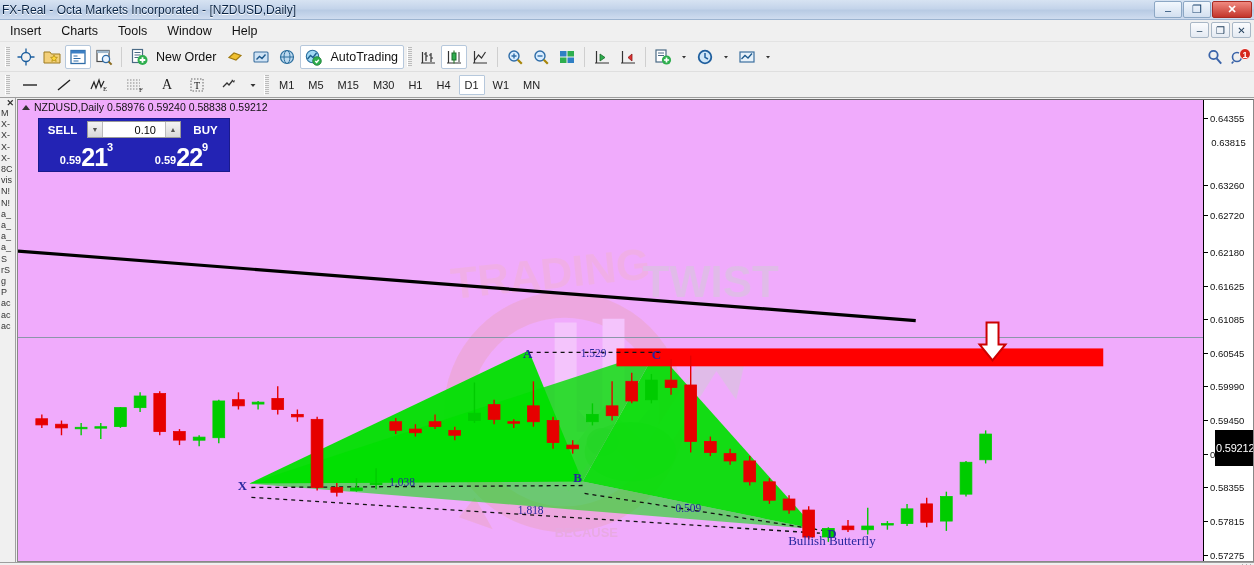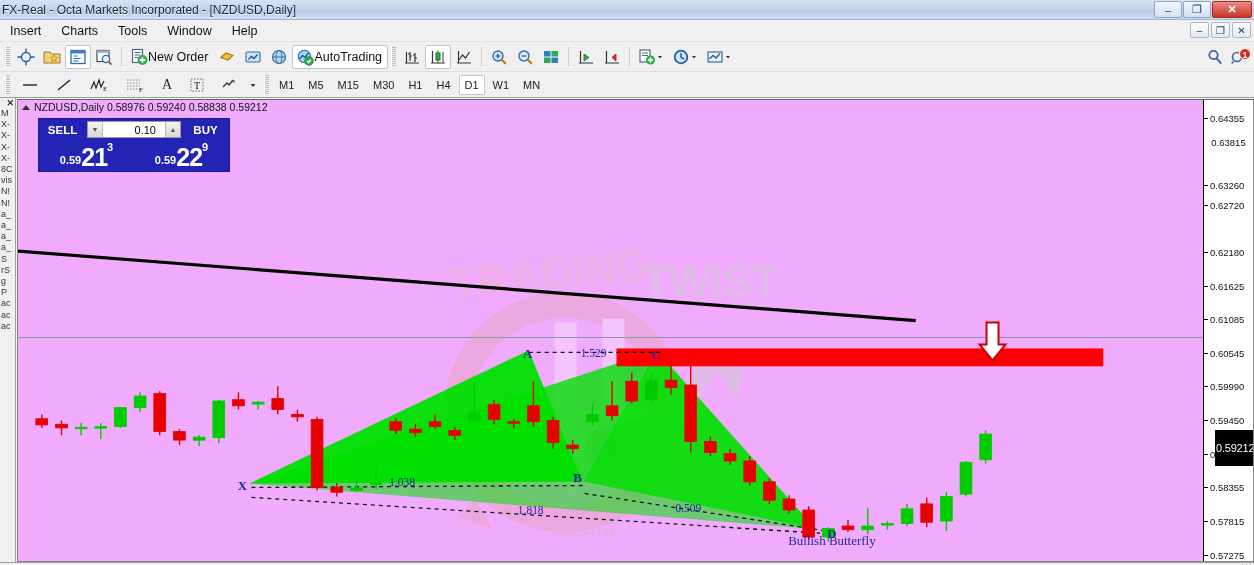--- a/index.html
+++ b/index.html
@@ -54,21 +54,21 @@
   
   .toolbar{
     height:30px; background:#f0f0f0; display:flex; align-items:center;
     border-bottom:1px solid #dfdfdf; position:relative; padding-left:2px;
   }
   .grip{ width:5px;height:20px; margin:0 3px;
     background:repeating-linear-gradient(to bottom,#bcbcbc 0 1px,transparent 1px 2px);
     border-left:1px solid #fff; }
   .tb-sep{ width:1px;height:20px;background:#cfcfcf;margin:0 4px; }
   .tb-btn{
-    height:24px; min-width:24px; display:flex; align-items:center; gap:0;
+    height:24px; min-width:24px; display:flex; align-items:center; gap:8px;
     padding:0 3px; border:1px solid transparent; border-radius:2px; cursor:default;
   }
   .tb-btn.framed{ border:1px solid #b6c8dc; background:#ffffff; }
   .tb-label{ font-size:12.5px; color:#111; white-space:nowrap; padding-right:2px; }
   .ic{ width:18px;height:18px; position:relative; display:inline-block; }
 
   
   .toolbar2{
     height:26px; background:#f0f0f0; display:flex; align-items:center;
     border-bottom:1px solid #9e9e9e; padding-left:2px;
@@ -756,21 +756,21 @@
             <span>0.64355</span>
           </div>
           <div class="ps-tick" style="top: 37px; flex-direction: column;">
             <span class="ps-dash"></span>
             <span>0.63815</span>
           </div>
           <div class="ps-tick" style="top: 79.7308px;">
             <span class="ps-dash"></span>
             <span>0.63260</span>
           </div>
-          <div class="ps-tick" style="top: 100px;">
+          <div class="ps-tick" style="top: 110px;">
             <span class="ps-dash"></span>
             <span>0.62720</span>
           </div>
           <div class="ps-tick" style="top: 146.962px;">
             <span class="ps-dash"></span>
             <span>0.62180</span>
           </div>
           <div class="ps-tick" style="top: 180.577px;">
             <span class="ps-dash"></span>
             <span>0.61625</span>

